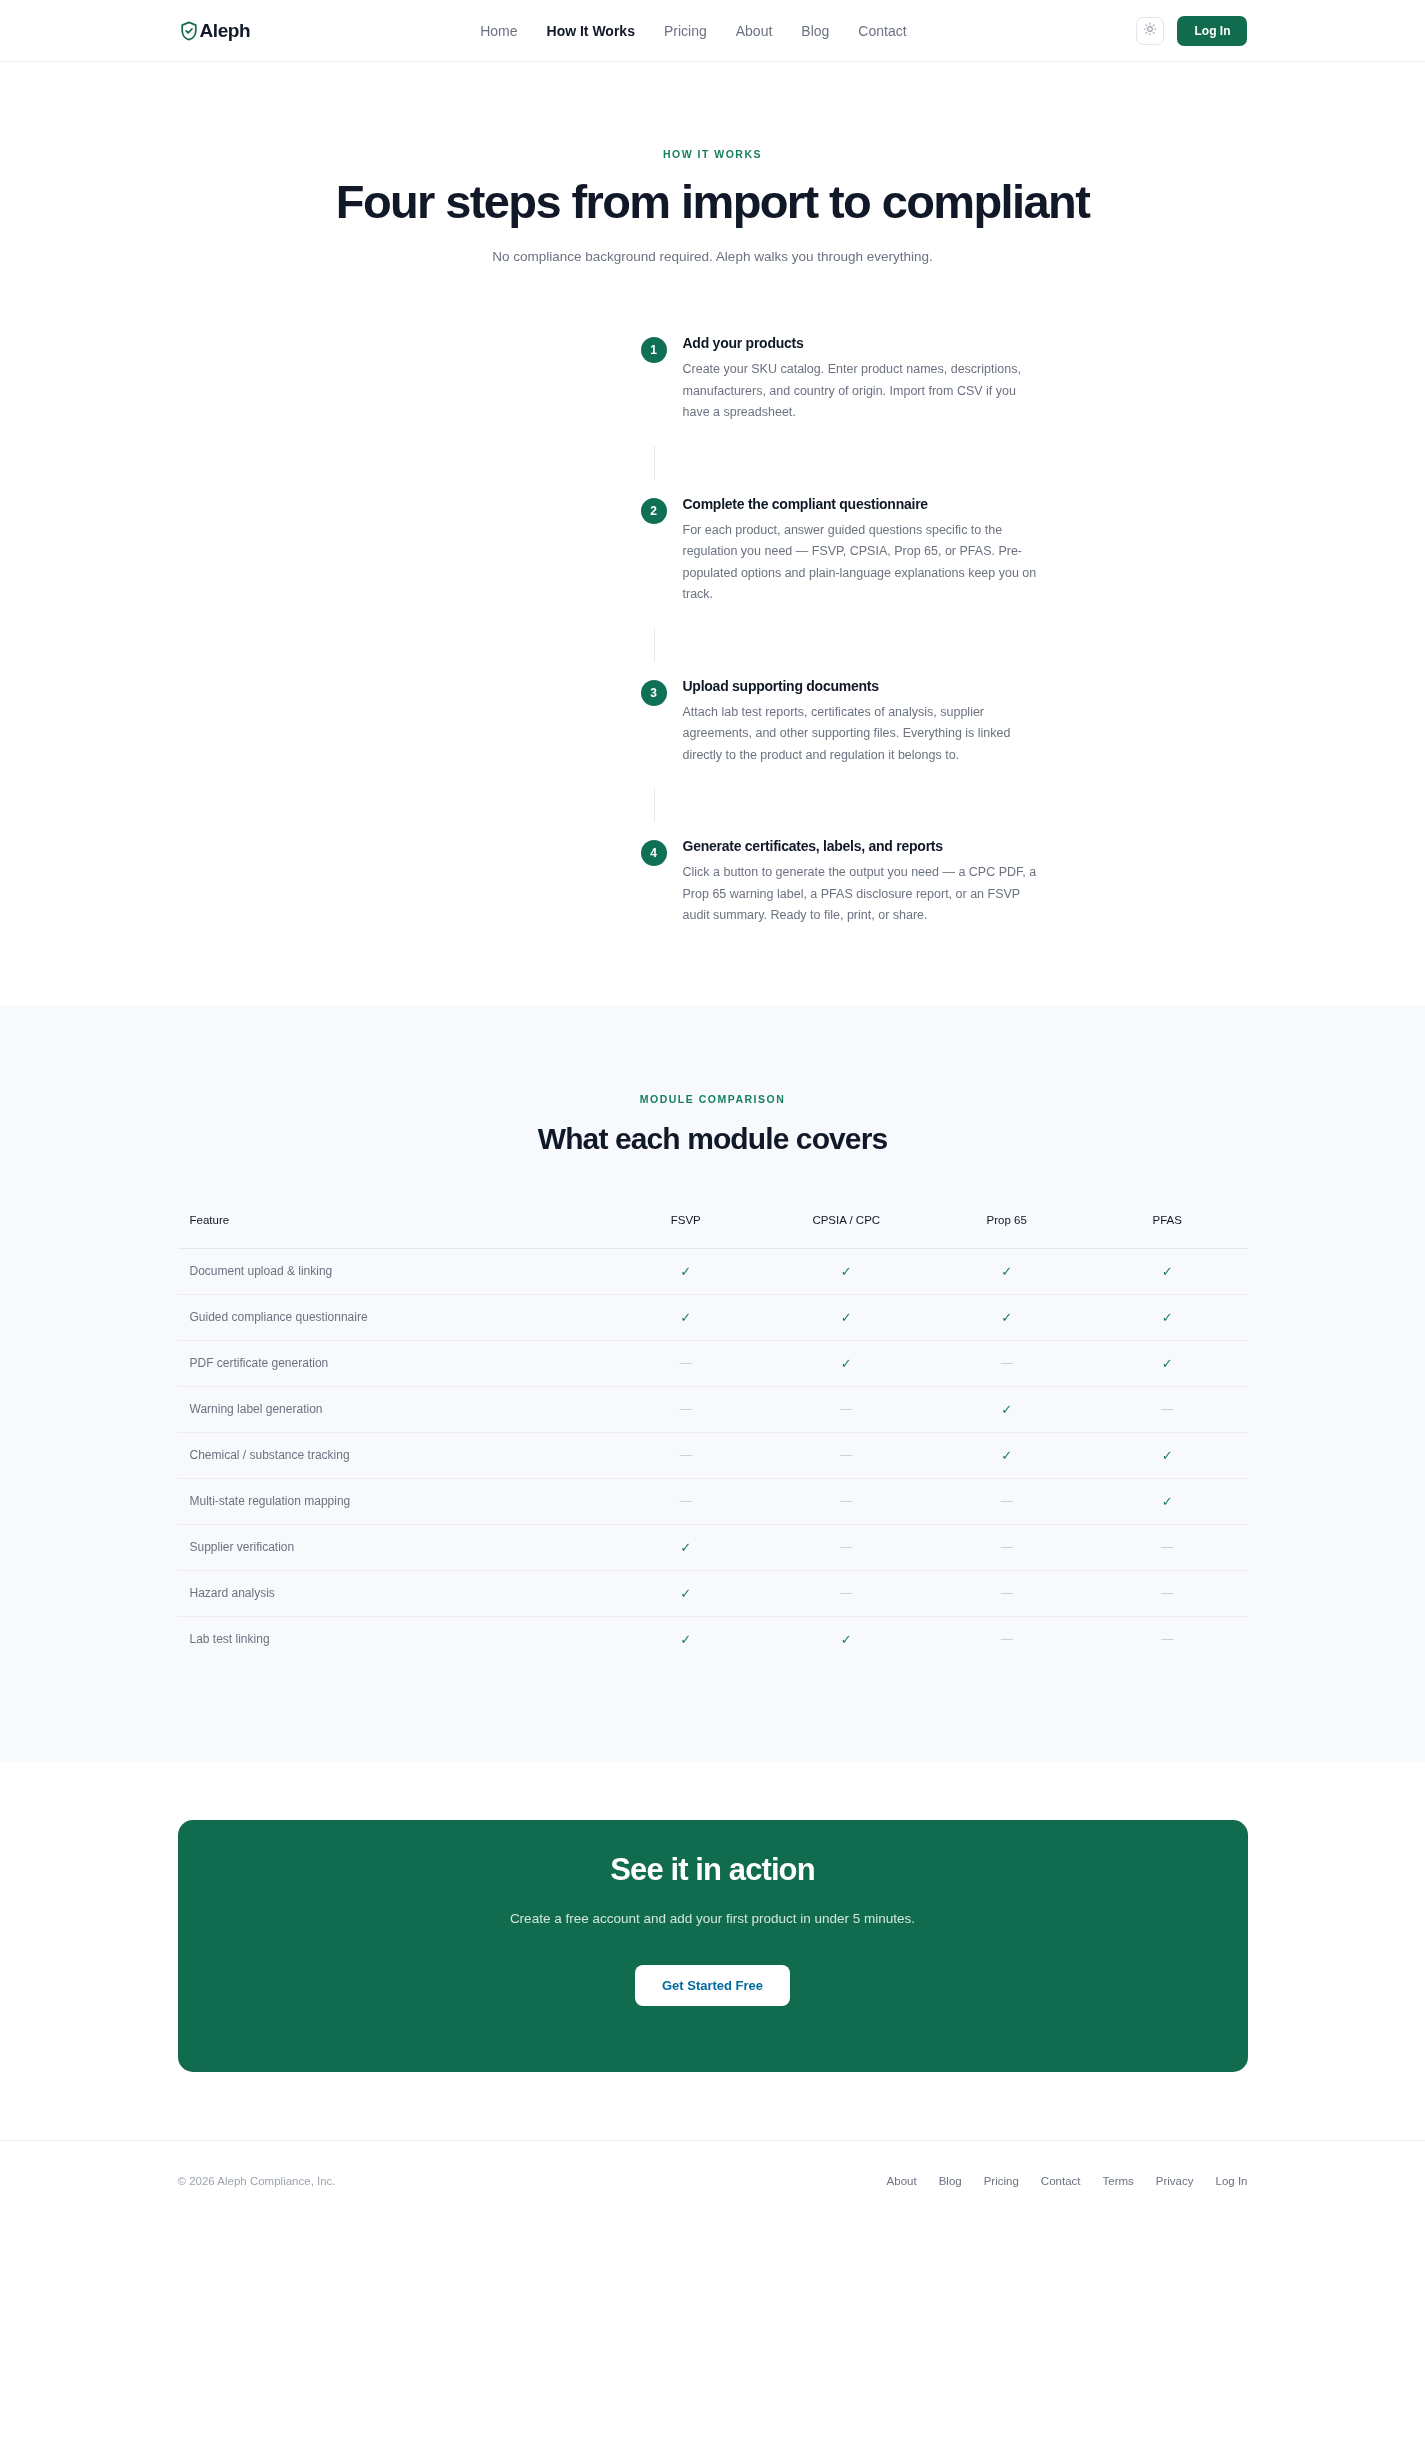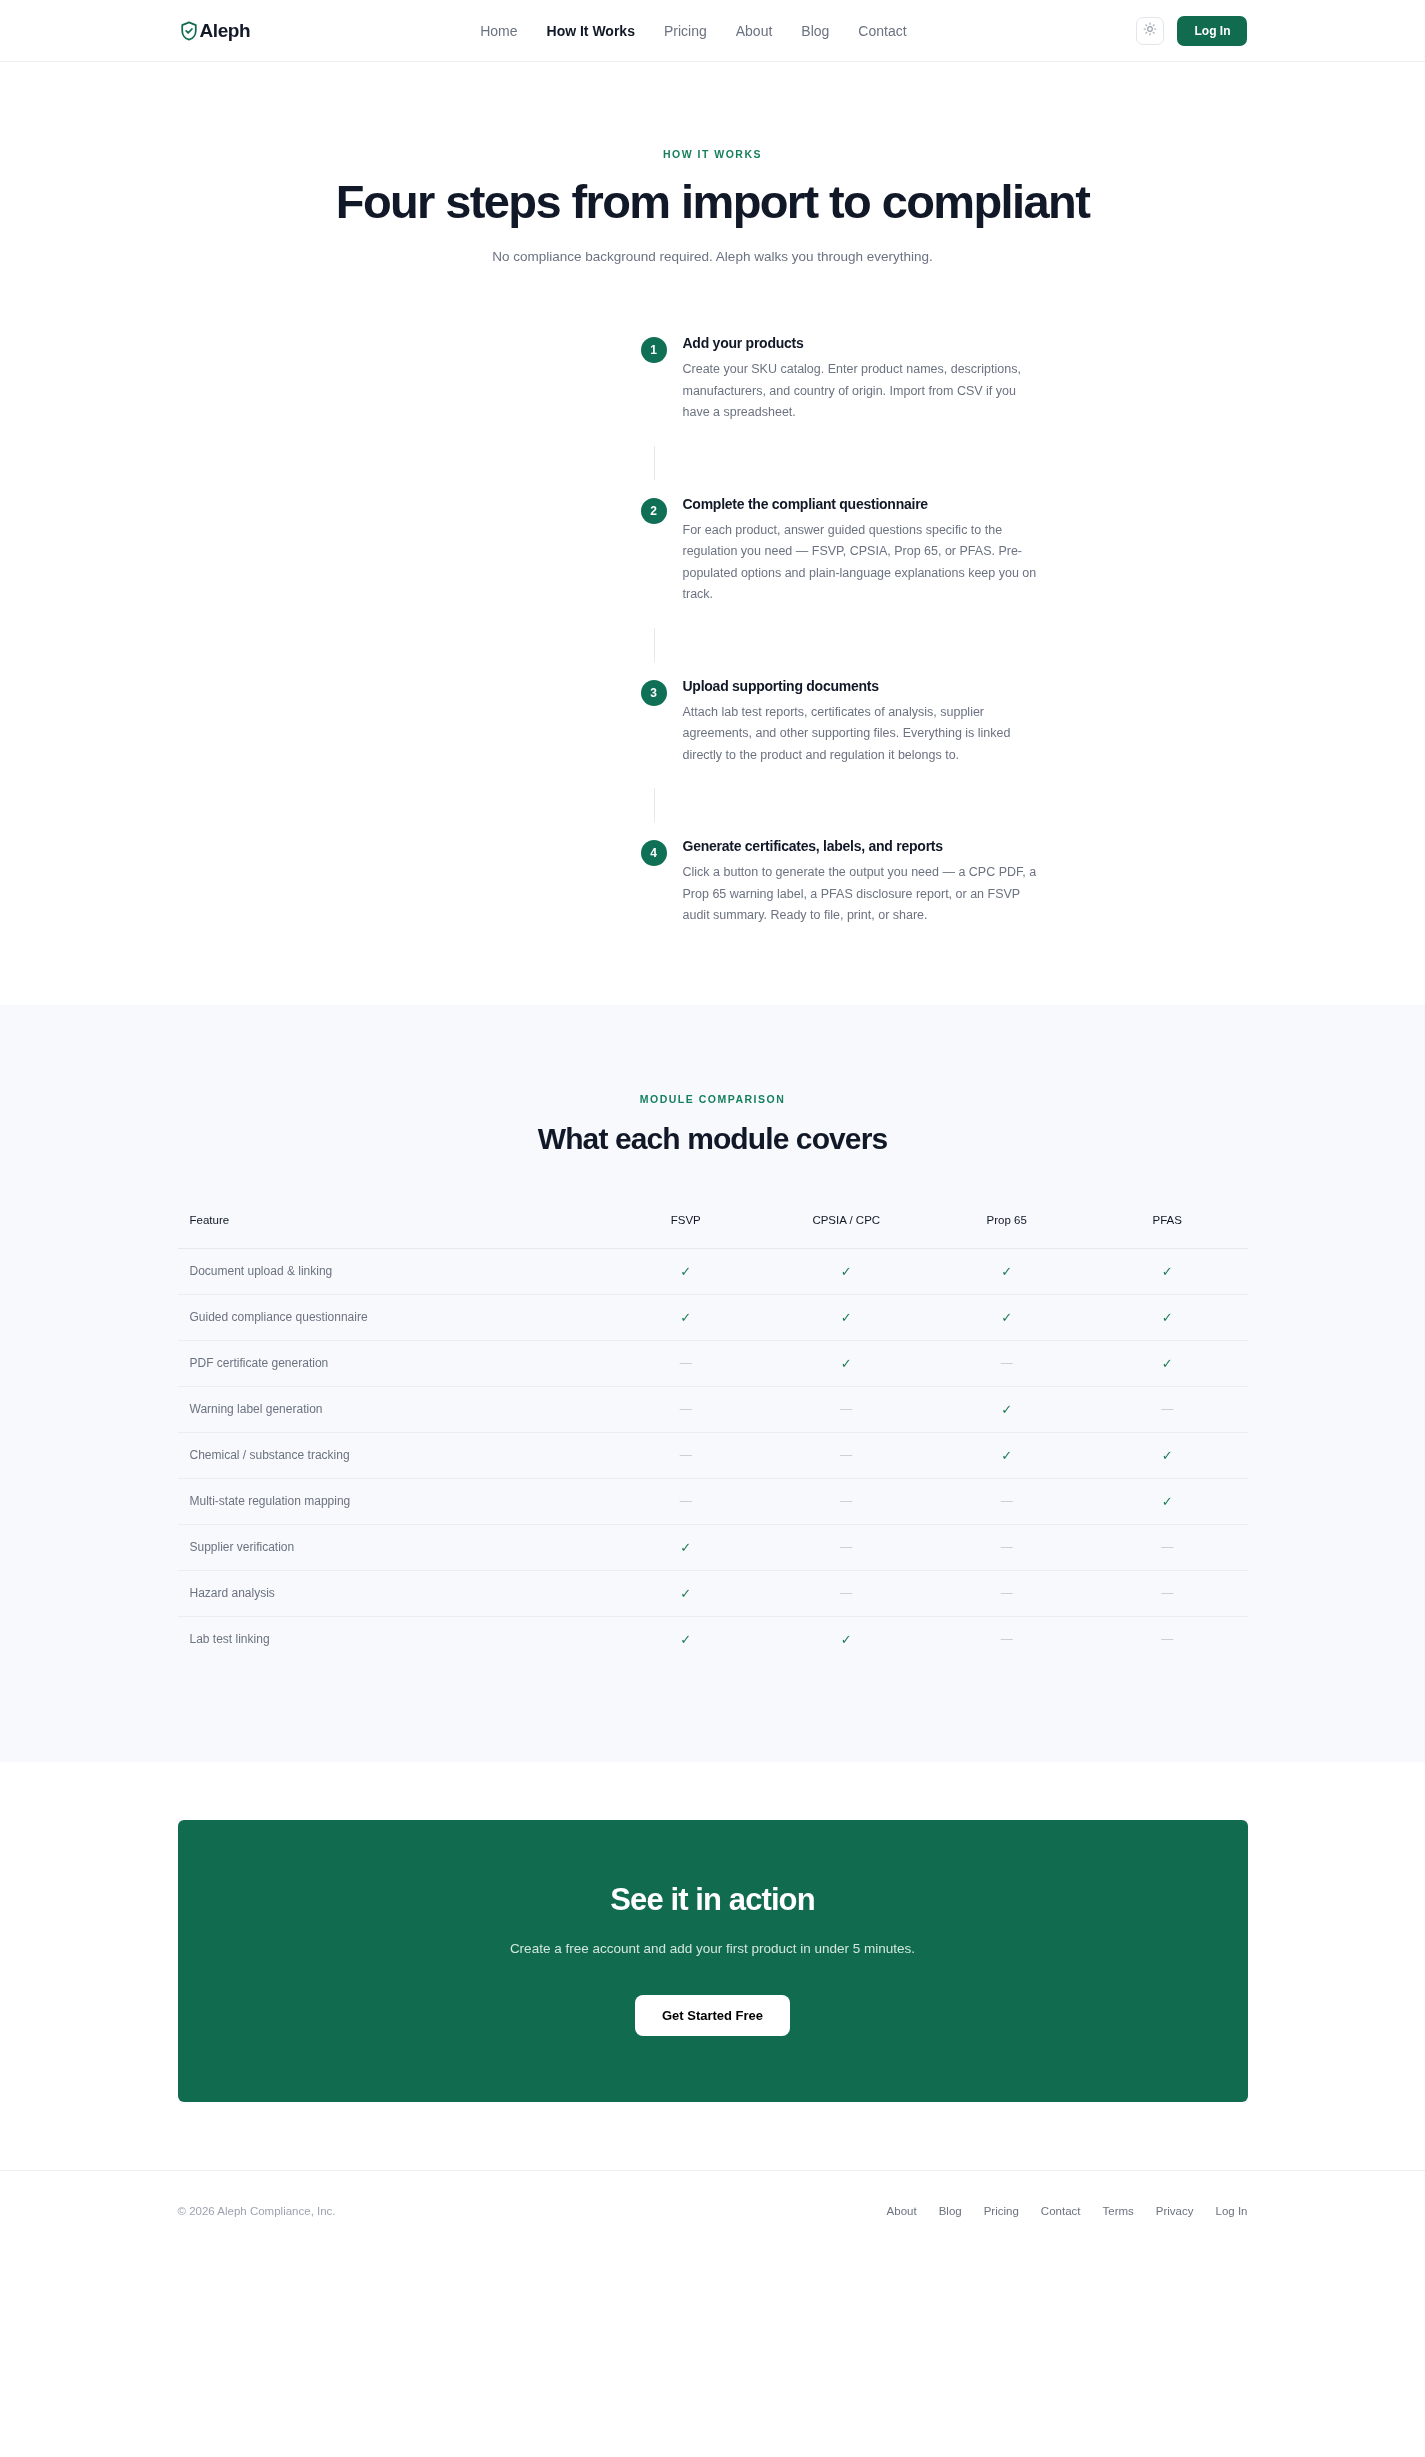--- a/index.html
+++ b/index.html
@@ -209,42 +209,42 @@
 
   
   .cta-section {
     background: #ffffff;
     padding: 58px 0 68px;
   }
   .cta-card {
     width: 1070px;
     margin: 0 auto;
     background: #116B4E;
-    border-radius: 6px;
-    padding: 62px 20px 66px;
+    border-radius: 15px;
+    padding: 32px 20px 66px;
     text-align: center;
   }
   .cta-title {
     font-size: 31px;
     font-weight: bold;
     color: #ffffff;
     letter-spacing: -0.9px;
     margin-bottom: 20px;
   }
   .cta-sub {
     font-size: 13.5px;
     color: #d3e7de;
     line-height: 1.6;
     max-width: 430px;
     margin: 0 auto 36px;
   }
   .cta-btn {
     display: inline-block;
     background: #ffffff;
-    color: #000000;
+    color: #0369a1;
     font-size: 13px;
     font-weight: bold;
     border: none;
     border-radius: 8px;
     padding: 13px 27px;
     cursor: pointer;
     font-family: "Liberation Sans", sans-serif;
   }
 
   

